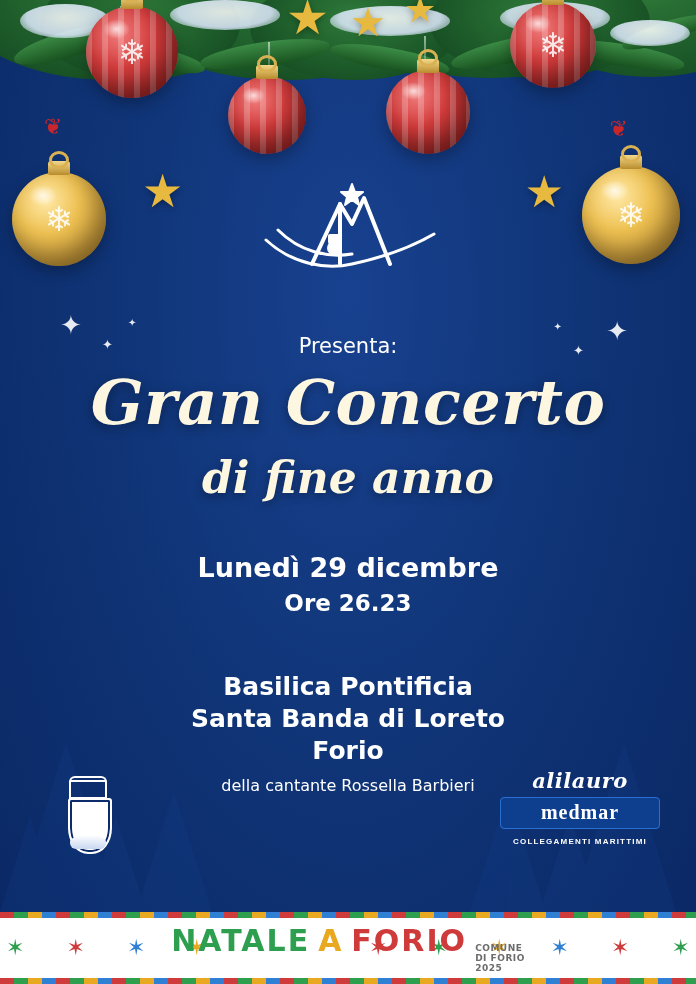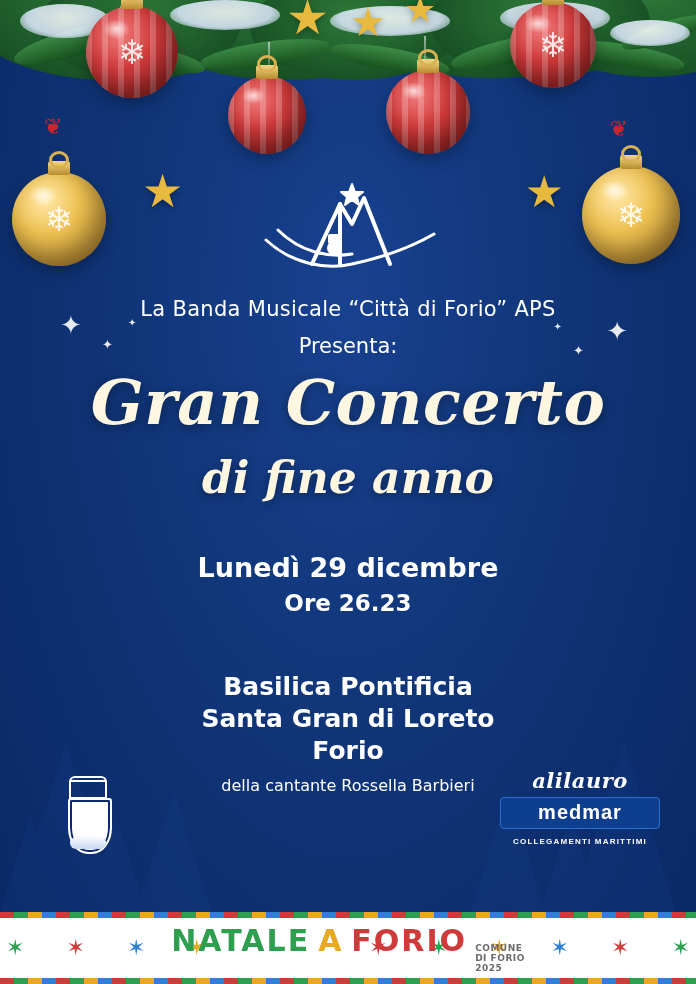--- a/index.html
+++ b/index.html
@@ -287,21 +287,21 @@
     font-weight: 700;
     font-size: 21px;
     letter-spacing: .5px;
     line-height: 1;
     margin-bottom: 6px;
   }
   .sp-medmar {
     background: #0e3f8f;
     border: 1px solid #2a6fd0;
     border-radius: 4px;
-    font-family: Liberation Sans, sans-serif;
+    font-family: Liberation Serif, serif;
     font-weight: 700;
     font-size: 20px;
     letter-spacing: 1px;
     padding: 3px 3px 4px;
     margin-bottom: 8px;
   }
   .sp-snav {
     font-family: "DejaVu Sans", sans-serif;
     font-weight: 700;
     font-style: italic;
@@ -472,30 +472,29 @@
         <path d="M18 62 C 44 86, 78 92, 104 86 C 132 80, 162 70, 186 56" stroke-width="3"></path>
         <path d="M30 52 C 52 74, 80 80, 104 76" stroke-width="3"></path>
       </g>
       <g fill="#ffffff">
         <circle cx="86" cy="70" r="7"></circle>
         <rect x="80" y="56" width="14" height="10" rx="2"></rect>
       </g>
     </svg>
   </div>
 
-  <div class="txt pres-line1">La Banda Musicale “Città di Forio” APS</div>
   <div class="txt pres-line2">Presenta:</div>
   <div class="txt title-main">Gran Concerto</div>
   <div class="txt title-sub">di fine anno</div>
   <div class="txt date-line">Lunedì 29 dicembre</div>
   <div class="txt time-line">Ore 26.23</div>
 
   <div class="txt venue">
     <div>Basilica Pontificia</div>
-    <div>Santa Gran di Loreto</div>
+    <div>Santa Banda di Loreto</div>
     <div>Forio</div>
   </div>
 
   <div class="txt credits">
     <div>della cantante Rossella Barbieri</div>
   </div>
 
   <div class="crest">
     <div class="crown"></div>
     <div class="shield"></div>

